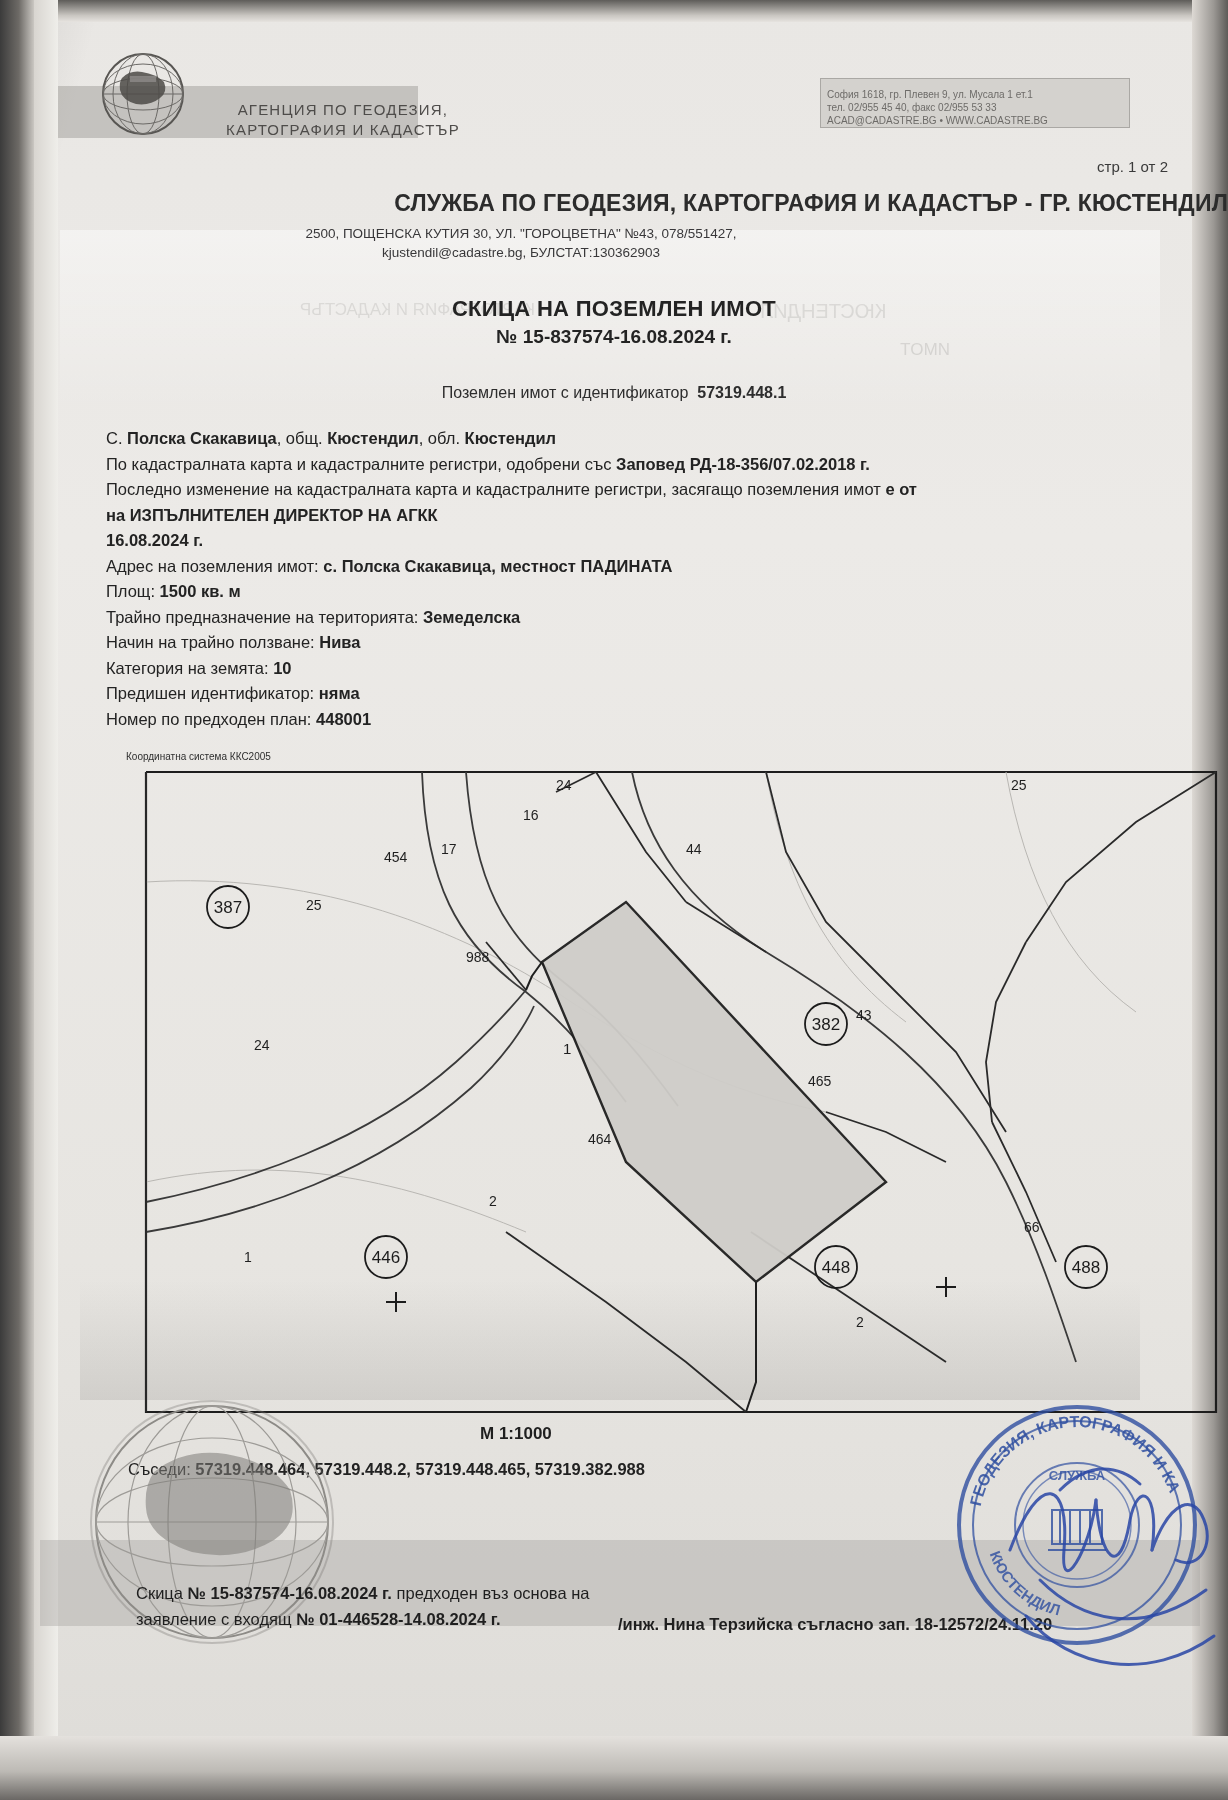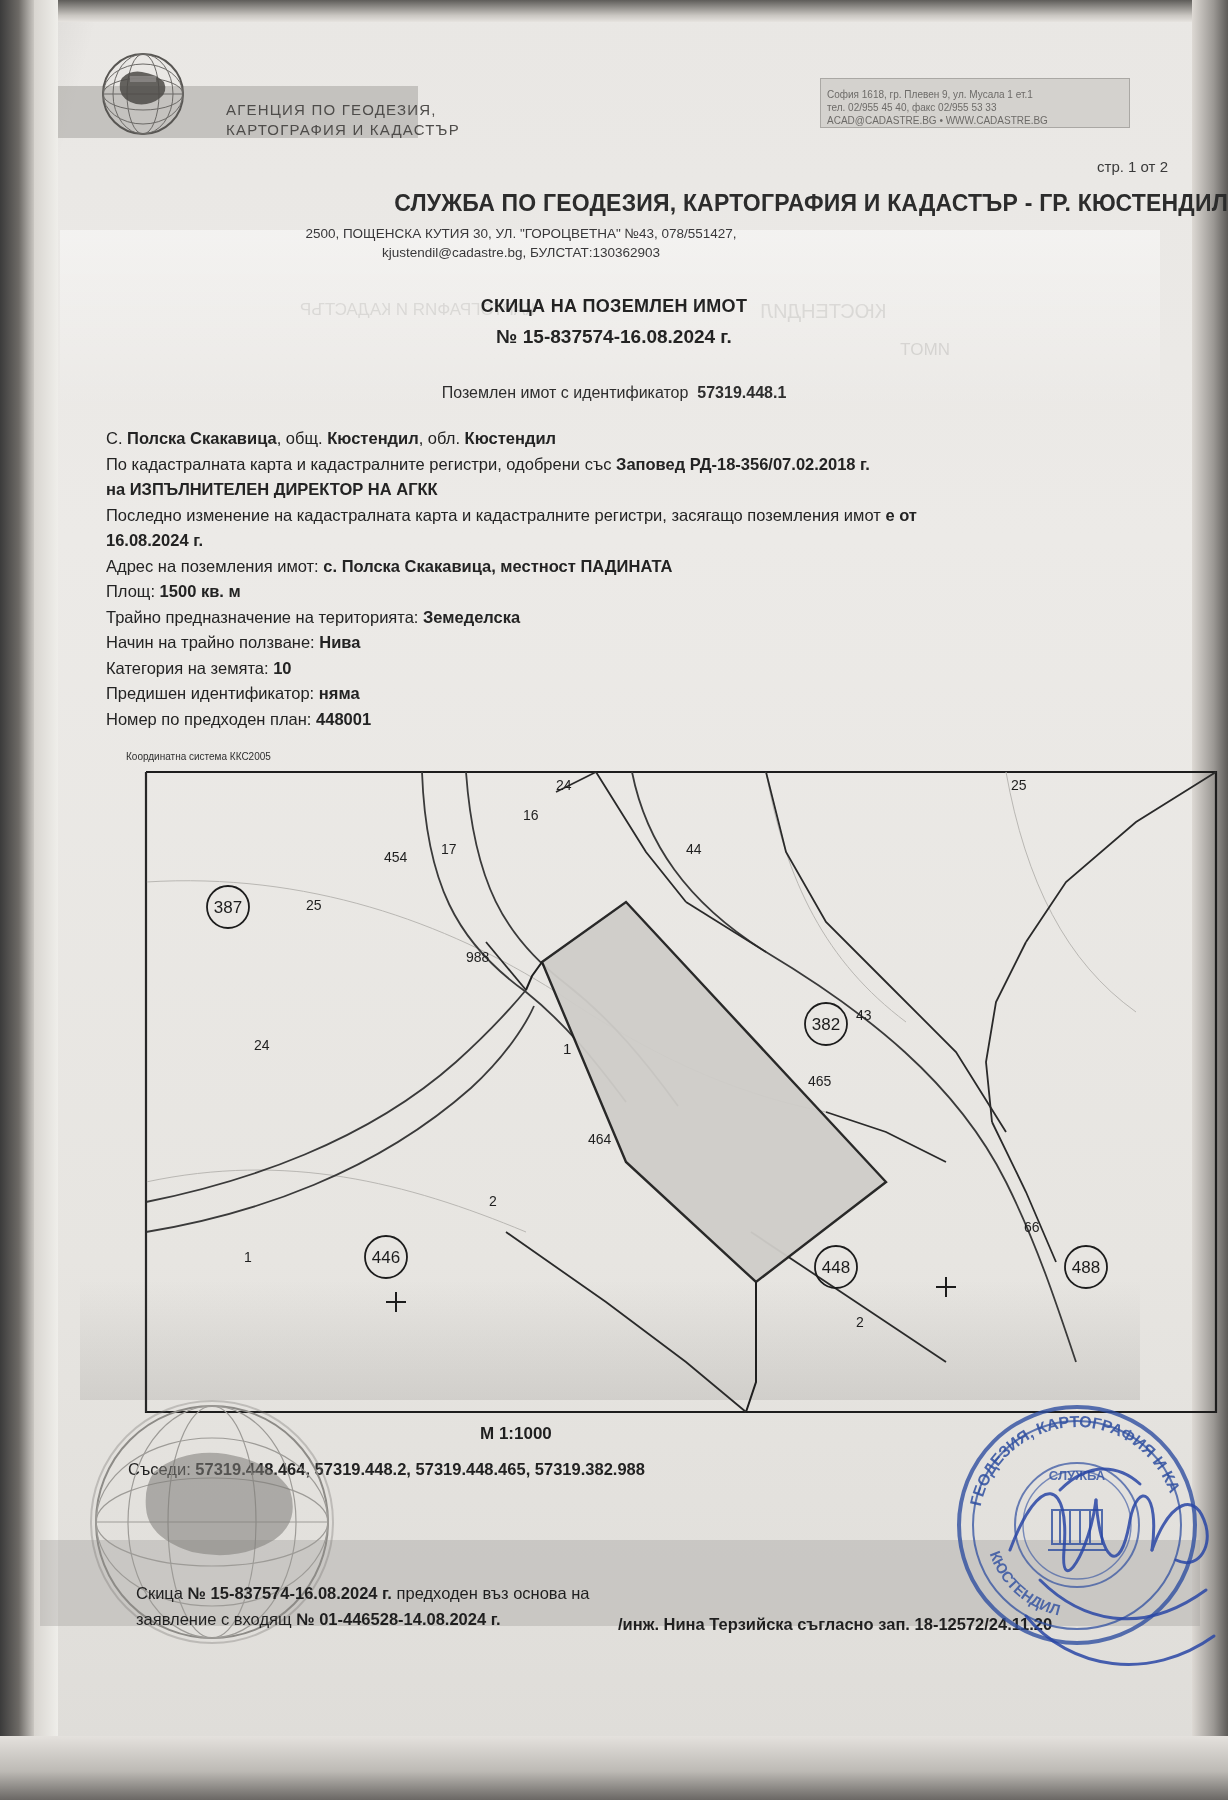--- a/index.html
+++ b/index.html
@@ -70,20 +70,21 @@
     position: absolute; left: 58px; top: 86px; width: 360px; height: 52px;
     background: rgba(150,148,145,0.45);
   }
   .agency-logo {
     position: absolute; left: 100px; top: 48px; width: 86px; height: 92px;
   }
   .agency-name {
     position: absolute; left: 226px; top: 100px;
     font-size: 15px; letter-spacing: 1.2px; color: #4e4c4a;
     line-height: 20px;
+    text-align: center;
   }
   .contact-box {
     position: absolute; left: 820px; top: 78px; width: 310px; height: 50px;
     background: rgba(208,206,202,0.85);
     border: 1px solid rgba(120,118,114,0.45);
     font-size: 10px; color: #6d6b68; line-height: 13px;
     padding: 9px 6px; box-sizing: border-box;
   }
   .page-num {
     position: absolute; right: 60px; top: 158px;
@@ -95,21 +96,21 @@
     text-align: right; font-size: 23px; font-weight: bold; color: #2c2c2c;
     letter-spacing: .2px;
   }
   .office-sub {
     position: absolute; left: 0; top: 224px; width: 1042px;
     text-align: center; font-size: 13.5px; color: #39383a; line-height: 19px;
   }
 
   .doc-title {
     position: absolute; left: 0; top: 296px; width: 1228px;
-    text-align: center; font-size: 18px; font-weight: bold; color: #232323;
+    text-align: center; font-size: 22px; font-weight: bold; color: #232323;
     letter-spacing: .3px;
   }
   .doc-number {
     position: absolute; left: 0; top: 326px; width: 1228px;
     text-align: center; font-size: 19px; font-weight: bold; color: #232323;
   }
   .identifier-line {
     position: absolute; left: 0; top: 384px; width: 1228px;
     text-align: center; font-size: 16px; color: #2d2d2d;
   }
@@ -241,25 +242,25 @@
       <span>С.</span>
       <b>Полска Скакавица</b><span>, общ.</span>
       <b>Кюстендил</b><span>, обл.</span>
       <b>Кюстендил</b>
     </div>
     <div>
       <span>По кадастралната карта и кадастралните регистри, одобрени със</span>
       <b>Заповед РД-18-356/07.02.2018 г.</b>
     </div>
     <div>
-      <b>на ИЗПЪЛНИТЕЛЕН ДИРЕКТОР НА АГКК</b>
-    </div>
-    <div>
       <span>Последно изменение на кадастралната карта и кадастралните регистри, засягащо поземления имот</span>
       <b>е от</b>
+    </div>
+    <div>
+      <b>на ИЗПЪЛНИТЕЛЕН ДИРЕКТОР НА АГКК</b>
     </div>
     <div>
       <b>16.08.2024 г.</b>
     </div>
     <div>
       <span>Адрес на поземления имот:</span>
       <b>с. Полска Скакавица, местност ПАДИНАТА</b>
     </div>
     <div>
       <span>Площ:</span>

